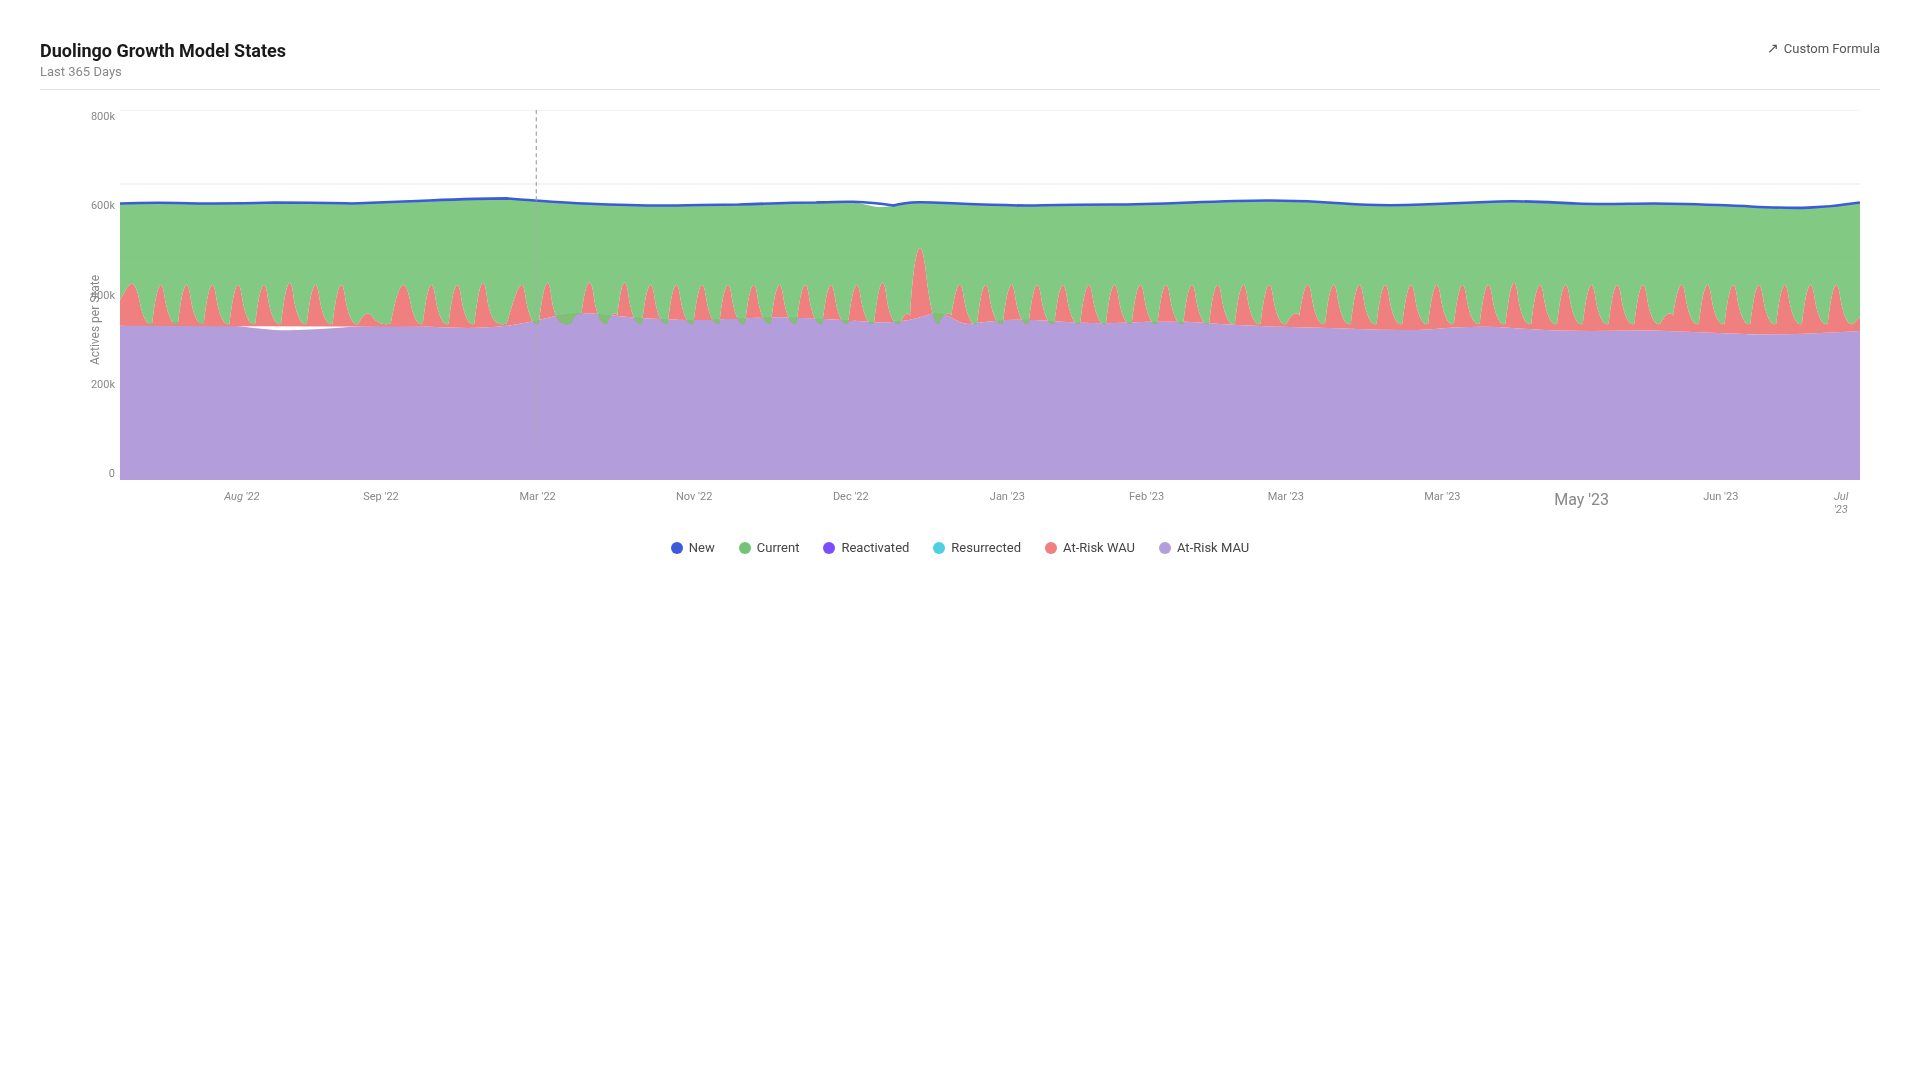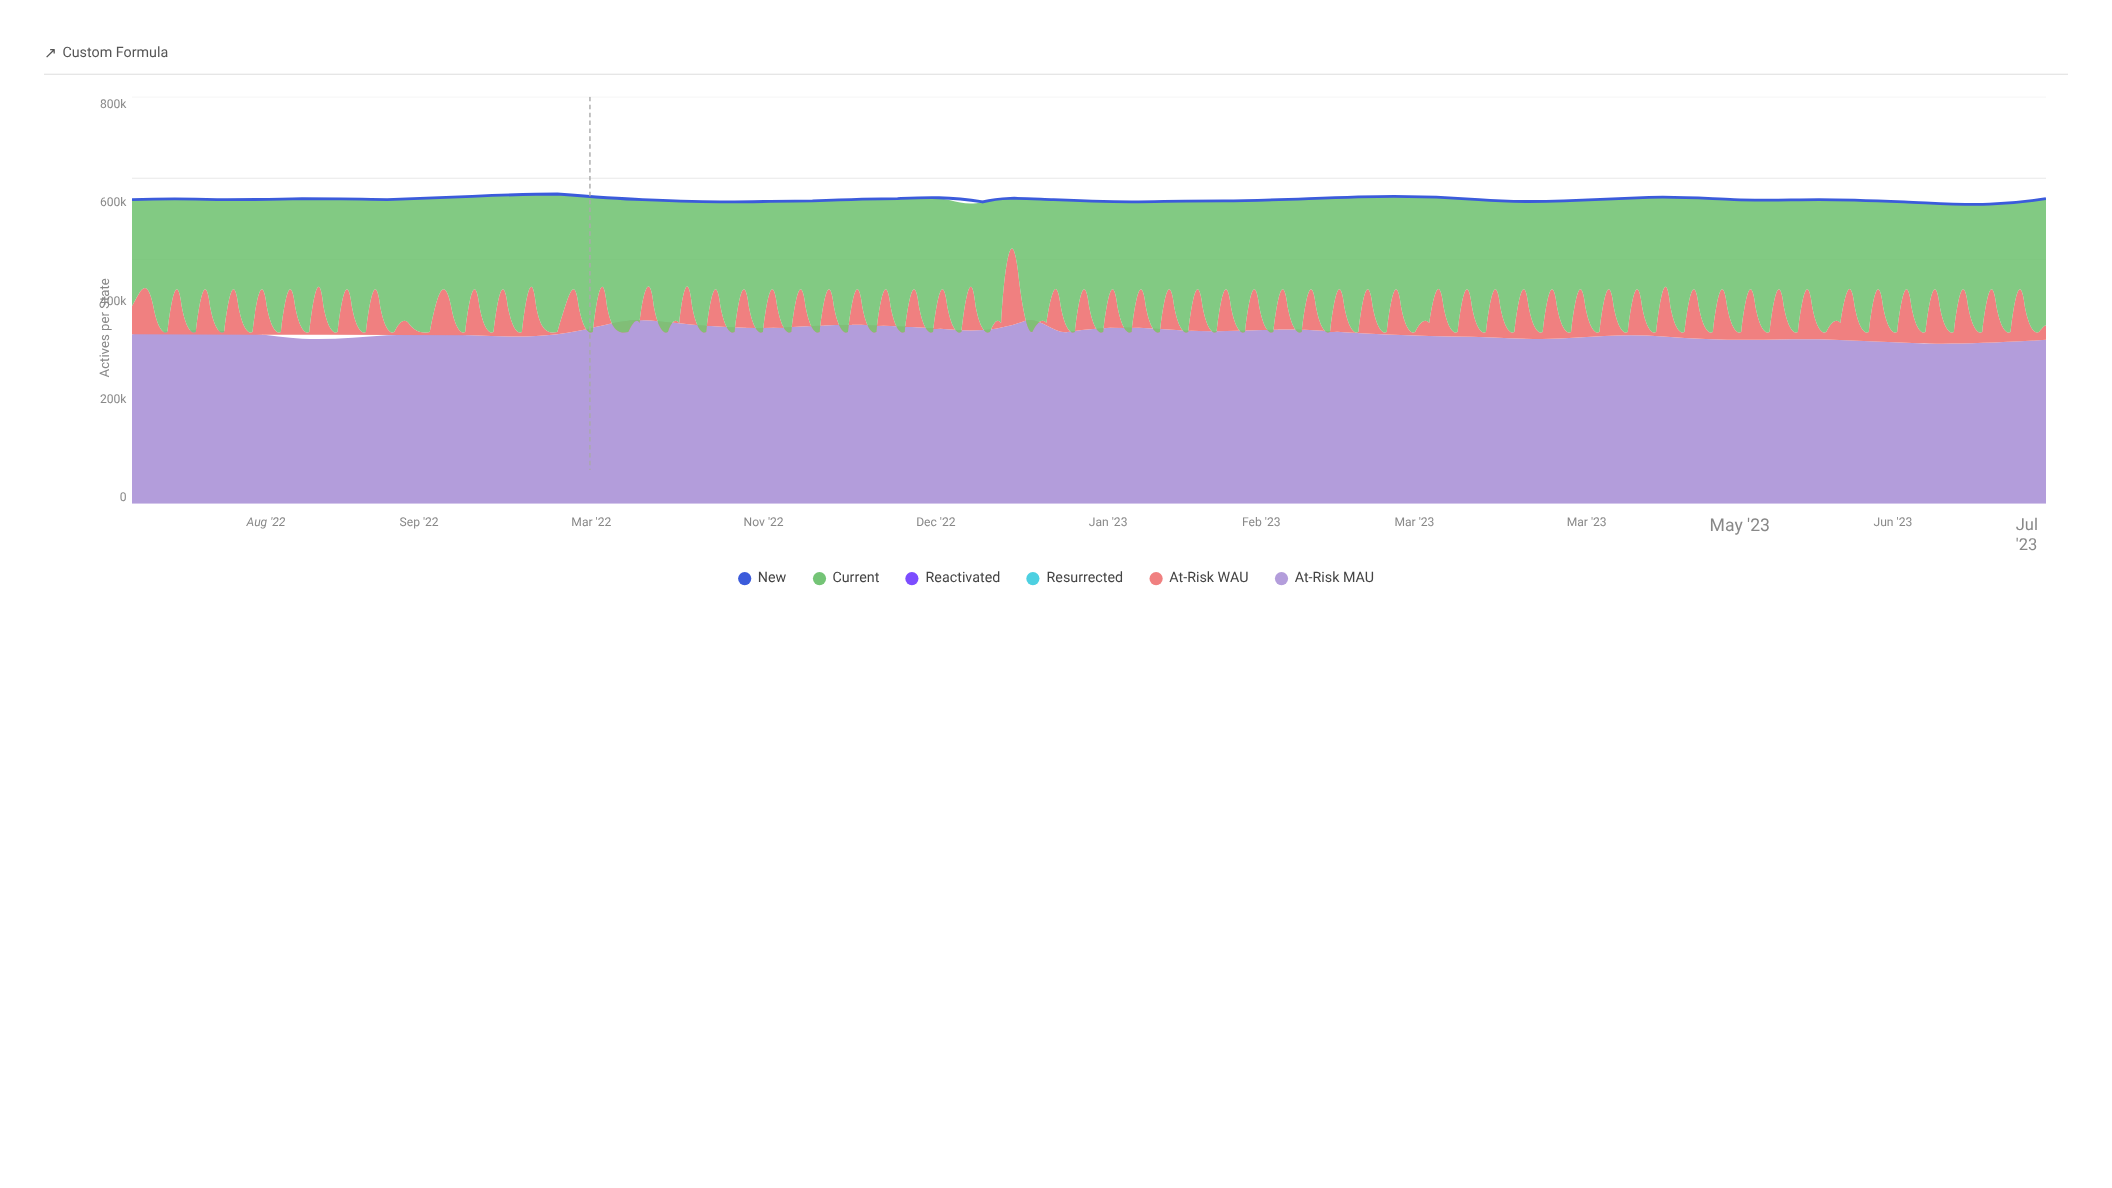--- a/index.html
+++ b/index.html
@@ -77,20 +77,24 @@
     svg {
       width: 100%;
       height: 100%;
     }
   </style>
 </head>
 <body>
 
 <div class="page-container">
   <div class="header">
+    <div class="header-left">
+      <div class="chart-title">Duolingo Growth Model States</div>
+      <div class="chart-subtitle">Last 365 Days</div>
+    </div>
     <div class="custom-formula">
       <span class="custom-formula-icon">↗</span>
       <span>Custom Formula</span>
     </div>
   </div>
 
   <hr class="divider">
 
   <div style="position:relative; width:100%; height:420px;">
 
@@ -320,21 +324,21 @@
       <span style="position:absolute; left:15%; font-size:11px; color:#888; transform:translateX(-50%);">Sep '22</span>
       <span style="position:absolute; left:24%; font-size:11px; color:#888; transform:translateX(-50%);">Mar '22</span>
       <span style="position:absolute; left:33%; font-size:11px; color:#888; transform:translateX(-50%);">Nov '22</span>
       <span style="position:absolute; left:42%; font-size:11px; color:#888; transform:translateX(-50%);">Dec '22</span>
       <span style="position:absolute; left:51%; font-size:11px; color:#888; transform:translateX(-50%);">Jan '23</span>
       <span style="position:absolute; left:59%; font-size:11px; color:#888; transform:translateX(-50%);">Feb '23</span>
       <span style="position:absolute; left:67%; font-size:11px; color:#888; transform:translateX(-50%);">Mar '23</span>
       <span style="position:absolute; left:76%; font-size:11px; color:#888; transform:translateX(-50%);">Mar '23</span>
       <span style="position:absolute; left:84%; font-size:16px; color:#888; transform:translateX(-50%);text-align:center;">May '23</span>
       <span style="position:absolute; left:92%; font-size:11px; color:#888; transform:translateX(-50%);">Jun '23</span>
-      <span style="position:absolute; left:99%; font-size:15px; color:#888; transform:translateX(-50%);">Jul '23</span>
+      <span style="position:absolute; left:99%; font-size:11px; color:#888; transform:translateX(-50%);font-style:italic;">Jul '23</span>
     </div>
   </div>
 
   <div class="legend">
     <div class="legend-item">
       <div class="legend-dot" style="background-color:#3b5bdb;"></div>
       <span>New</span>
     </div>
     <div class="legend-item">
       <div class="legend-dot" style="background-color:#74c476;"></div>

